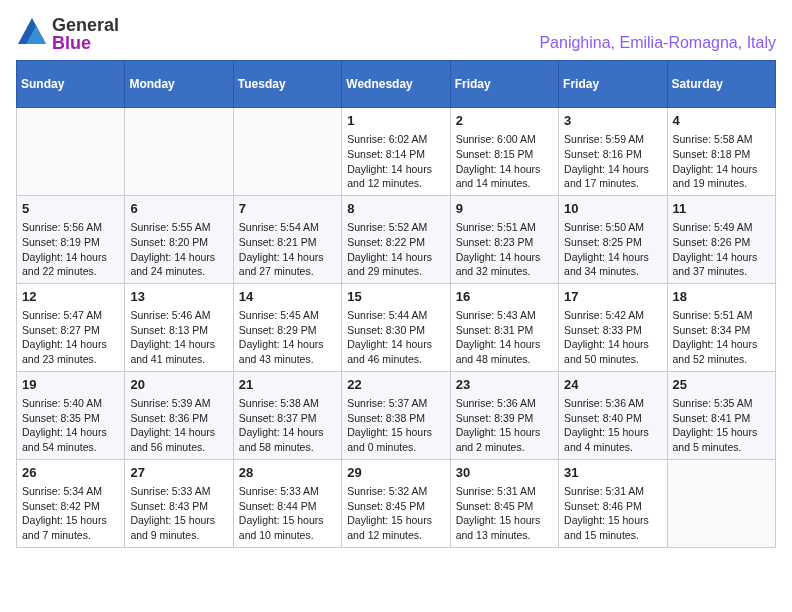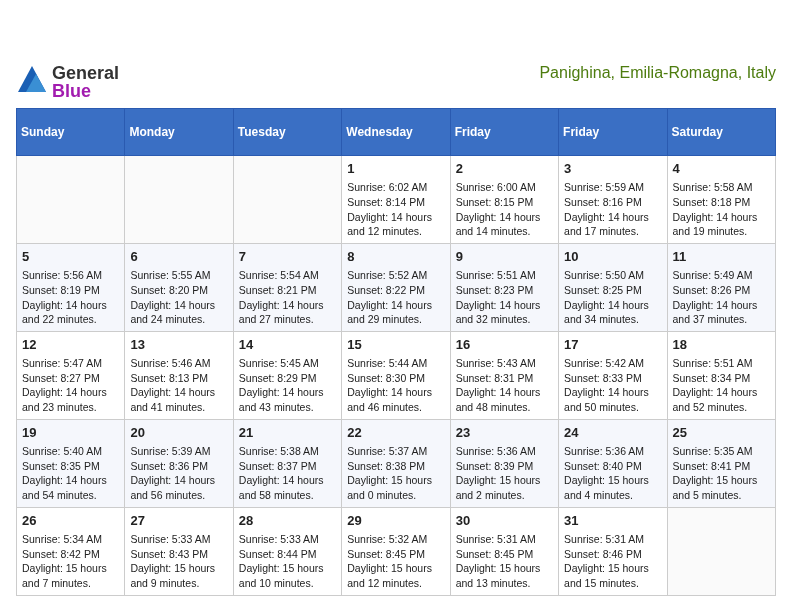--- a/index.html
+++ b/index.html
@@ -6,23 +6,22 @@
     body {
       font-family: Arial, sans-serif;
       background: #fff;
       width: 792px;
       min-height: 612px;
       padding: 16px;
     }
     .header {
       display: flex;
       justify-content: space-between;
-      align-items: flex-start;
+      align-items: flex-end;
       margin-bottom: 8px;
-      margin-top: 48px;
     }
     .logo {
       display: flex;
       flex-direction: column;
       align-items: flex-start;
     }
     .logo-text-general {
       font-size: 18px;
       font-weight: bold;
       color: #333;
@@ -42,21 +41,21 @@
     .title-block {
       text-align: right;
     }
     .month-title {
       font-size: 32px;
       font-weight: bold;
       color: #1a1a2e;
     }
     .location-title {
       font-size: 16px;
-      color: #4d7c0f;
+      color: #8b5cf6;
       font-weight: 500;
     }
     .calendar {
       width: 100%;
       border-collapse: collapse;
       font-size: 11px;
     }
     .calendar th {
       background: #3a6fc4;
       color: #fff;

